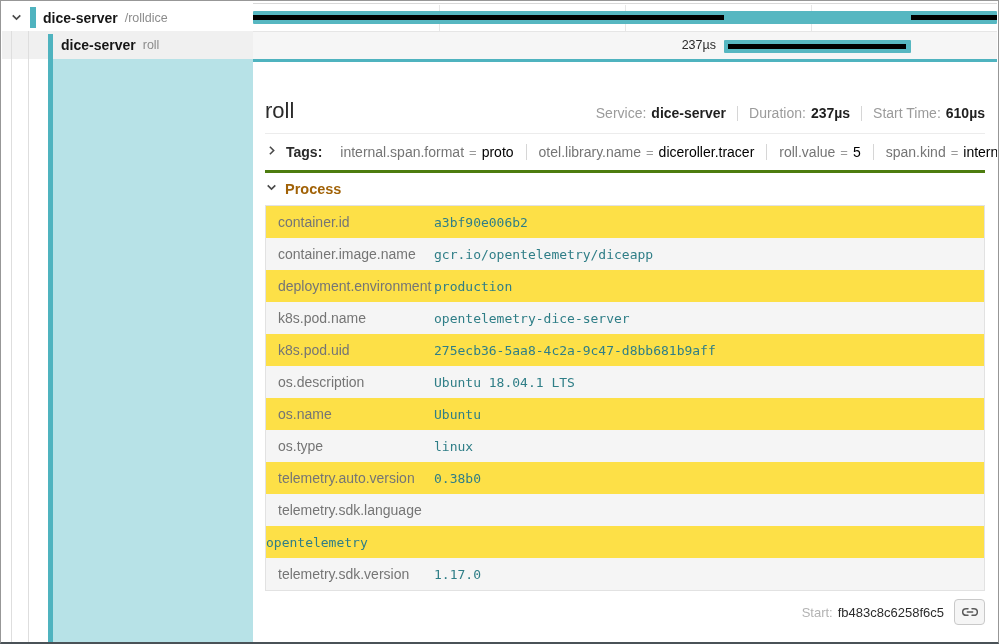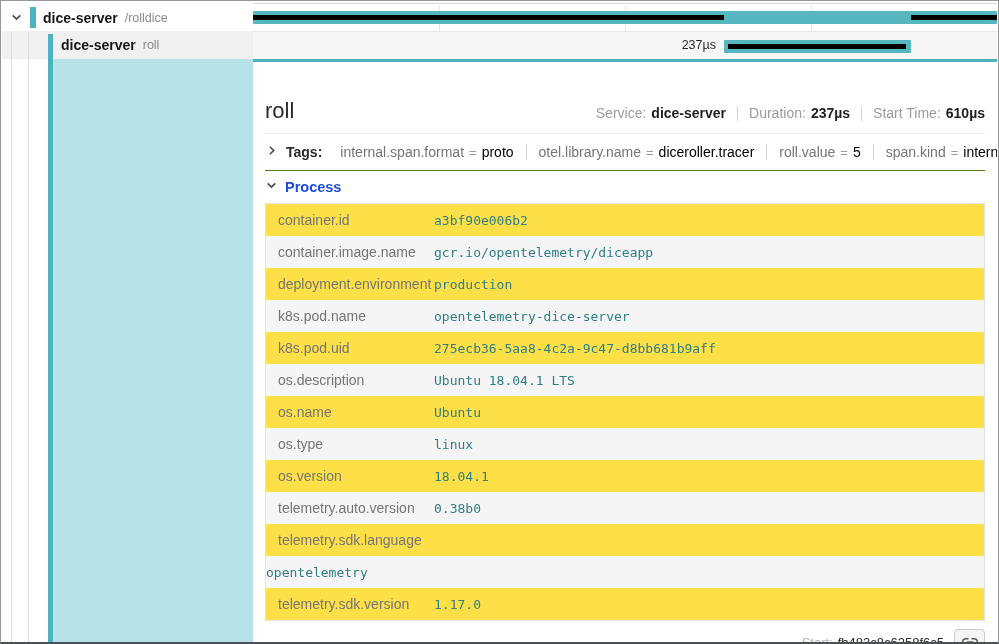--- a/index.html
+++ b/index.html
@@ -48,30 +48,30 @@
     position:absolute; left:252px; top:58px; right:1px; bottom:0;
     background:#fff; border-top:3px solid #4fb3bf; padding:0 12px; overflow:hidden;
   }
   .d-header { display:flex; align-items:baseline; padding:11px 0 9px; border-bottom:1px solid #ececec; }
   .d-title { font-size:22px; font-weight:400; color:#2b2b2b; line-height:26px; }
   .overview { margin-left:auto; display:flex; align-items:center; font-size:14px;margin-top:32px; }
   .ov-label { color:#9b9b9b; margin-right:5px; white-space:nowrap; }
   .ov-value { color:#1f1f1f; font-weight:bold; white-space:nowrap; }
   .ov-sep { width:1px; height:15px; background:#d6d6d6; margin:0 11px; }
 
-  .tags-row { display:flex; align-items:center; padding:9px 0; border-bottom:1px solid #4d7c0f; cursor:pointer; }
+  .tags-row { display:flex; align-items:center; padding:9px 0; border-bottom:3px solid #4d7c0f; cursor:pointer; }
   .tags-label { font-size:14px; font-weight:bold; color:#2b2b2b; margin:0 6px 0 8px; }
   .tag-item { display:flex; align-items:center; font-size:14px; padding:0 12px; border-right:1px solid #d6d6d6; white-space:nowrap; }
   .tag-item:last-child { border-right:none; }
   .tag-key { color:#757575; }
   .tag-eq  { color:#9a9a9a; margin:0 5px; font-size:13px; }
   .tag-val { color:#000000; }
 
   .process-row { display:flex; align-items:center; padding:7px 0 6px; cursor:pointer; }
-  .process-label { font-size:14.5px; font-weight:bold; color:#1d4ed8; margin-left:7px; }
+  .process-label { font-size:14.5px; font-weight:bold; color:#a16207; margin-left:7px; }
 
   .kv-table { border:1px solid #e2e2e2; margin-top:1px; }
   .kv-row { display:flex; align-items:center; height:32px; background:#fde047; }
   .kv-row:nth-child(even) { background:#f5f5f5; }
   .kv-key { flex:0 0 168px; padding-left:12px; font-size:14px; color:#757575; white-space:nowrap; overflow:hidden; }
   .kv-val { flex:1; font-family:"DejaVu Sans Mono", monospace; font-size:13px; color:#2f7e87; white-space:nowrap; overflow:hidden; }
 
   .d-footer { display:flex; align-items:center; justify-content:flex-end; padding:8px 0; }
   .spanid-label { font-size:13px; color:#b3b3b3; margin-right:5px; }
   .spanid-value { font-size:13px; color:#2b2b2b; }
@@ -203,24 +203,20 @@
       </div>
       <div class="kv-row">
         <div class="kv-key">os.name</div>
         <div class="kv-val">Ubuntu</div>
       </div>
       <div class="kv-row">
         <div class="kv-key">os.type</div>
         <div class="kv-val">linux</div>
       </div>
       <div class="kv-row">
-        <div class="kv-key">os.version</div>
-        <div class="kv-val">18.04.1</div>
-      </div>
-      <div class="kv-row">
         <div class="kv-key">telemetry.auto.version</div>
         <div class="kv-val">0.38b0</div>
       </div>
       <div class="kv-row">
         <div class="kv-key">telemetry.sdk.language</div>
       </div>
       <div class="kv-row">
         <div class="kv-val">opentelemetry</div>
       </div>
       <div class="kv-row">

